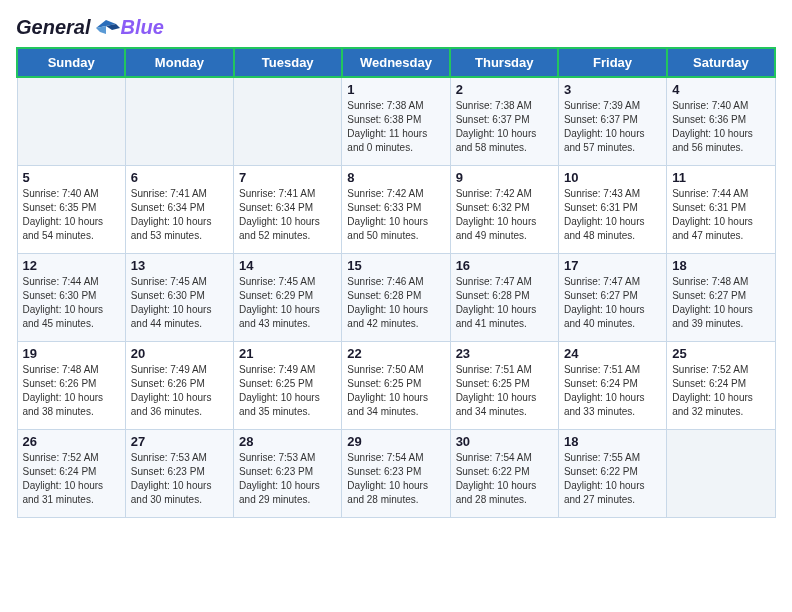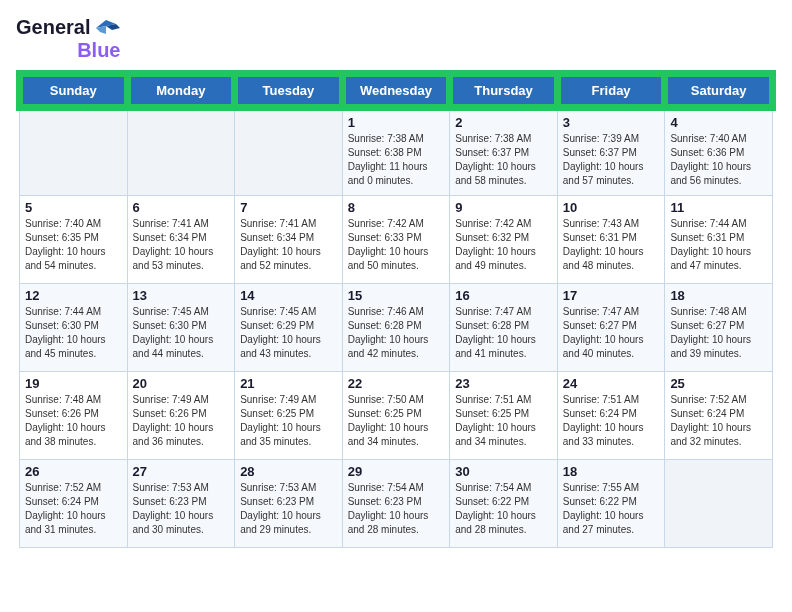--- a/index.html
+++ b/index.html
@@ -11,22 +11,23 @@
       padding: 16px;
     }
     .header {
       display: flex;
       justify-content: space-between;
       align-items: flex-start;
       margin-bottom: 8px;
     }
     .logo {
       display: flex;
-      flex-direction: column;
-      align-items: flex-end;
+      flex-direction: row;
+      align-items: center;
+      font-style: italic;
     }
     .title-section {
       text-align: right;
     }
     .month-title {
       font-size: 36px;
       font-weight: bold;
       color: #1a1a2e;
       line-height: 1.1;
     }
@@ -40,21 +41,21 @@
       border-collapse: collapse;
       table-layout: fixed;
     }
     thead tr th {
       background-color: #2a6ebb;
       color: #fff;
       font-size: 13px;
       font-weight: bold;
       padding: 6px 4px;
       text-align: center;
-      border: 7px solid #22c55e;
+      border: 2px solid #22c55e;
     }
     tbody tr td {
       border: 1px solid #c8d8e8;
       vertical-align: top;
       padding: 4px 5px;
       font-size: 10.5px;
       color: #222;
       height: 88px;
       background: #fff;
     }

